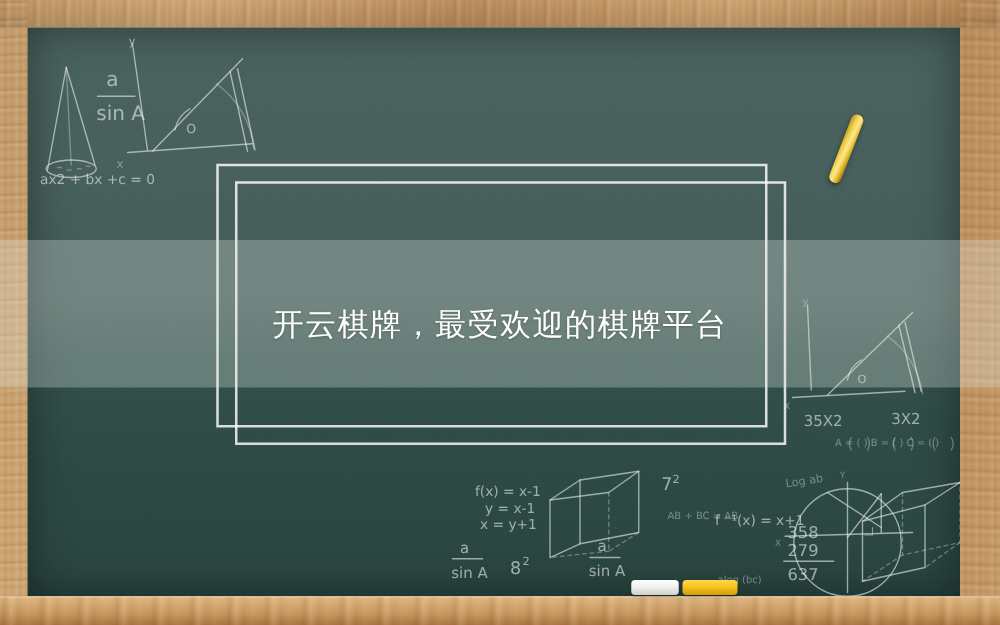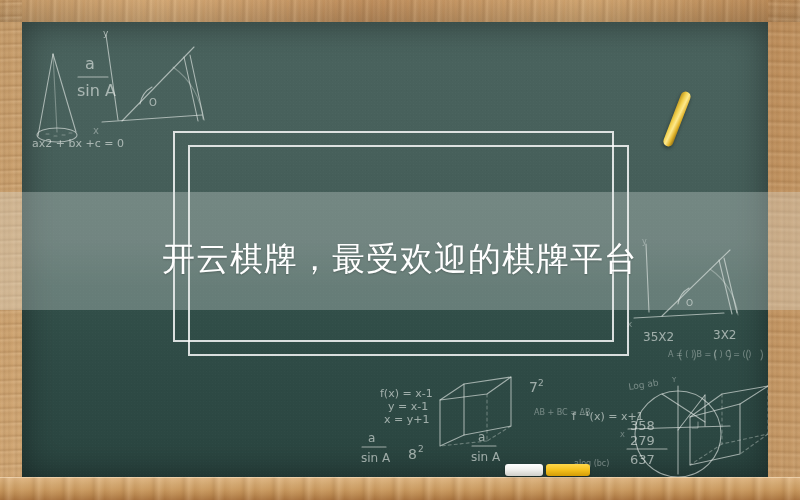--- a/index.html
+++ b/index.html
@@ -168,21 +168,21 @@
   }
 
   
   .title {
     position: absolute;
     left: 0; right: 0; top: 192px; height: 134px;
     display: flex;
     align-items: center;
     justify-content: center;
     color: #ffffff;
-    font-size: 33px;
+    font-size: 25px;
     letter-spacing: 1px;
     white-space: nowrap;
     text-shadow: 0 1px 2px rgba(0,0,0,0.22);
   }
 
   
   .chalk-stick {
     position: absolute;
     border-radius: 3px;
   }

